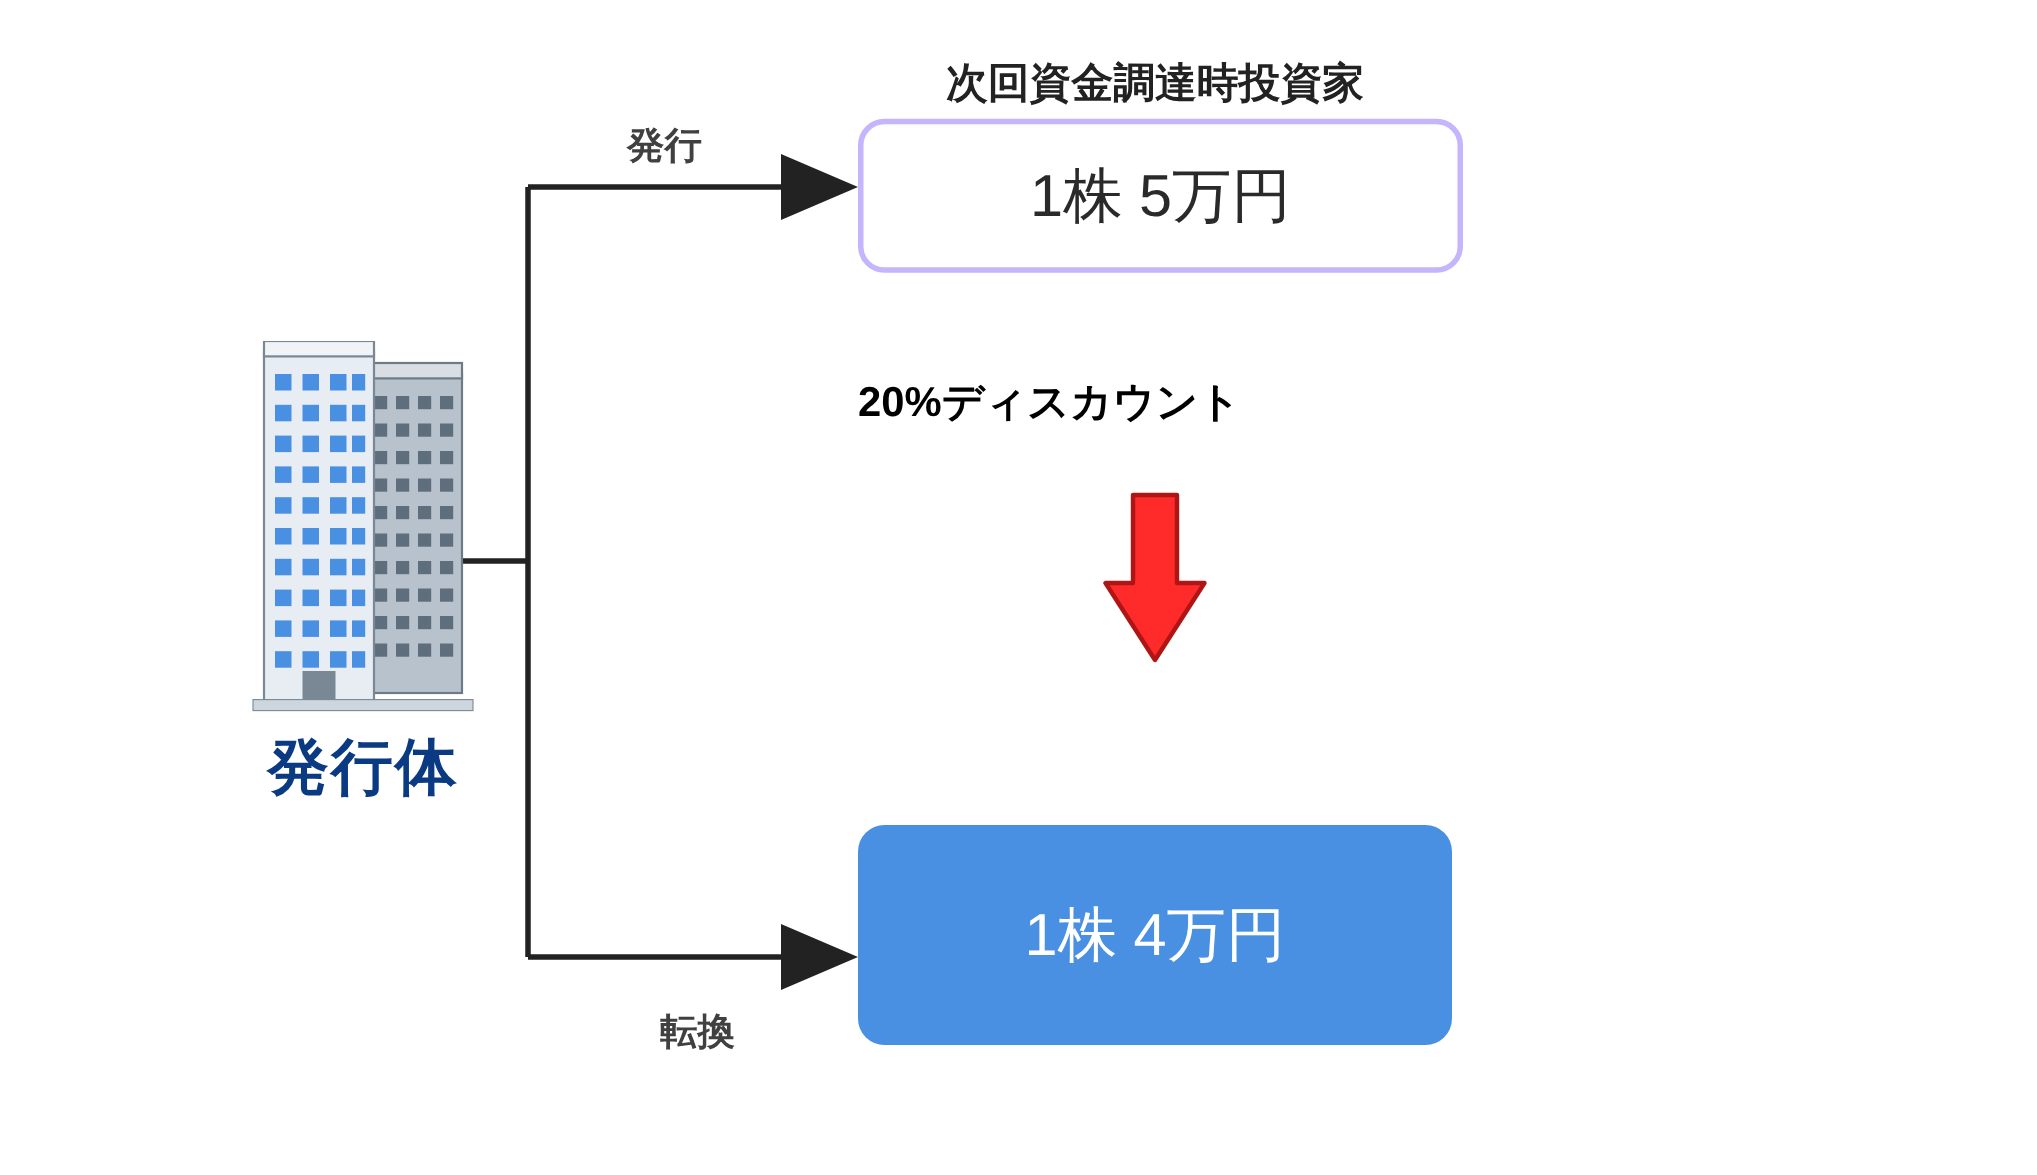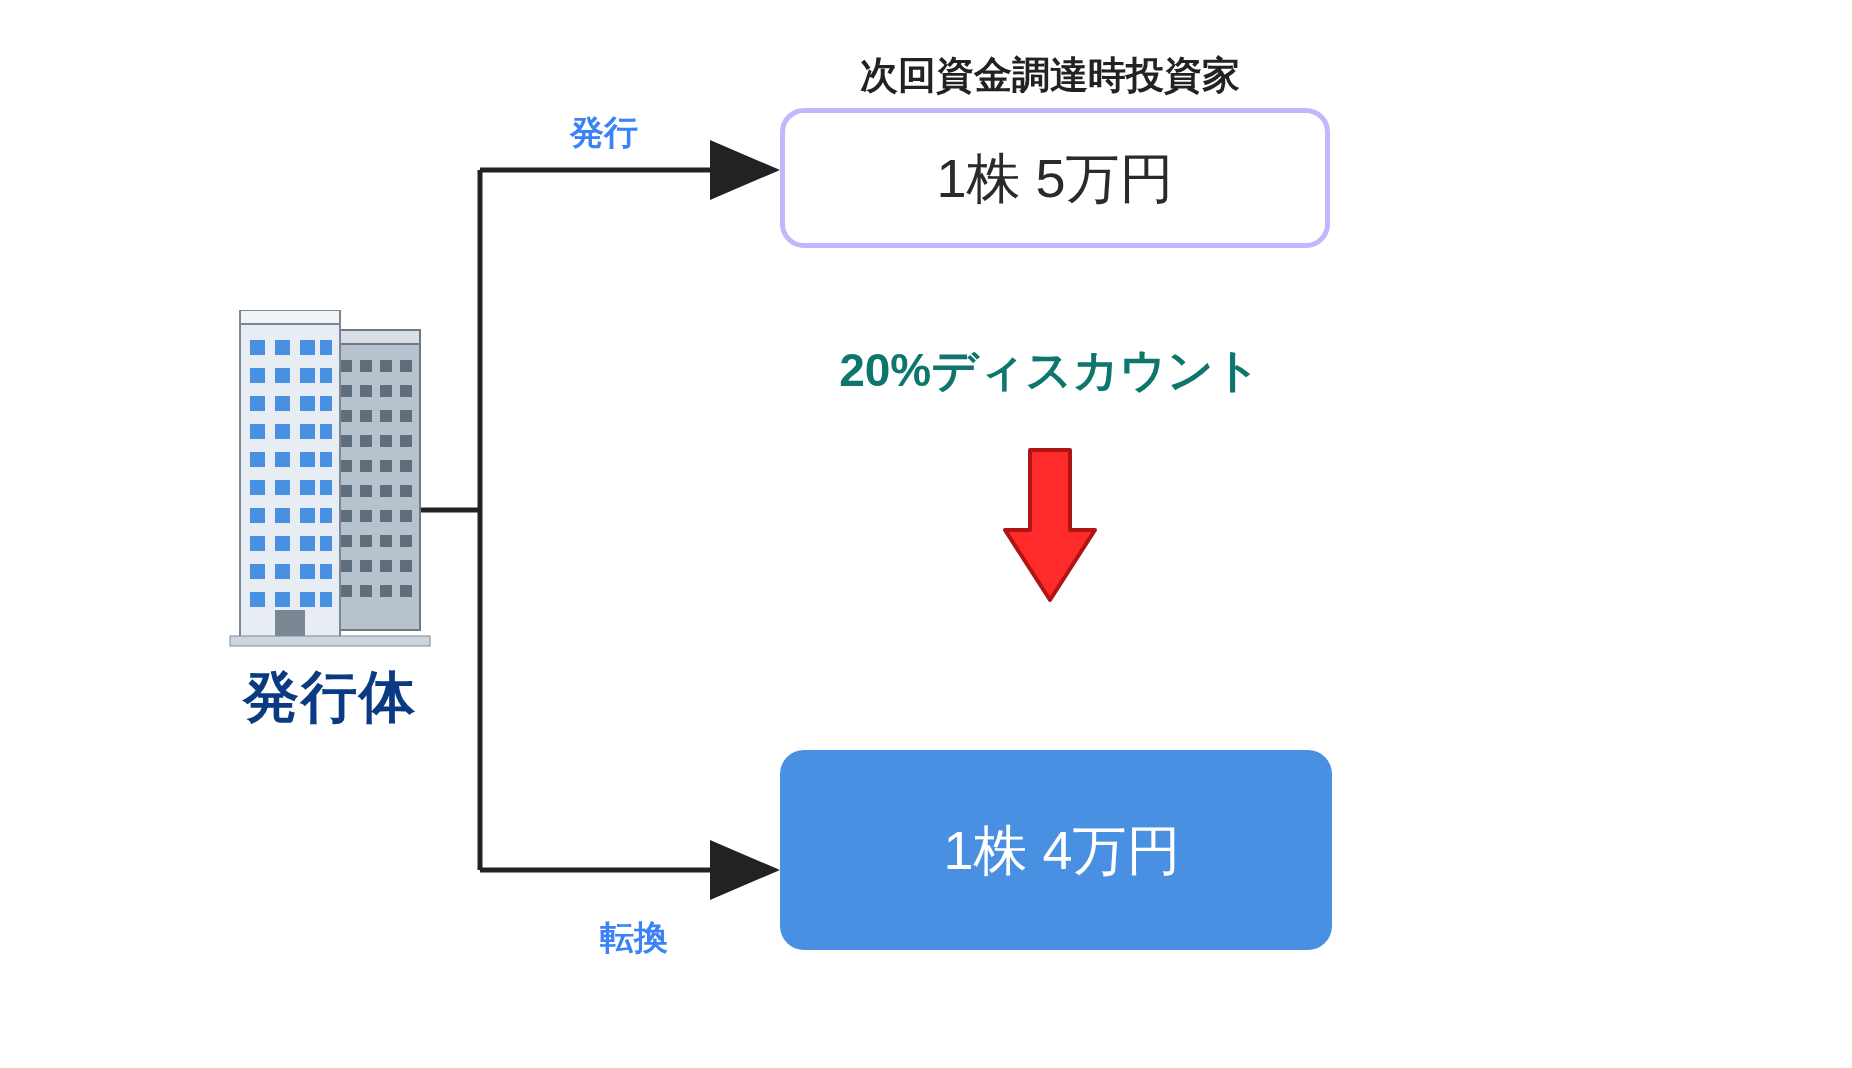--- a/index.html
+++ b/index.html
@@ -41,21 +41,21 @@
     height: 340px;
     display: block;
     margin: 0 auto;
   }
 
   
   .arrow-label {
     position: absolute;
     font-size: 34px;
     font-weight: 700;
-    color: #3b82f6;
+    color: #404040;
   }
   .issue-label { left: 570px; top: 110px; }
   .convert-label { left: 600px; top: 915px; }
 
   
   .flow-svg {
     position: absolute;
     left: 0; top: 0;
     width: 1852px; height: 1068px;
     pointer-events: none;
@@ -86,24 +86,23 @@
     color: #2a2a2a;
     background: #fff;
   }
 
   
   .discount-label {
     position: absolute;
     left: 780px;
     top: 340px;
     width: 540px;
-    text-align: center;
-    font-size: 46px;
+    font-size: 38px;
     font-weight: 800;
-    color: #0f766e;
+    color: #000000;
   }
 
   
   .down-arrow {
     position: absolute;
     left: 1000px;
     top: 440px;
     width: 100px;
     height: 170px;
   }
@@ -124,21 +123,20 @@
     left: 780px;
     top: 750px;
     width: 540px;
     height: 200px;
     line-height: 200px;
     text-align: center;
     background: #4a90e2;
     border-radius: 24px;
     font-size: 54px;
     color: #fff;
-    padding-left: 12px;
   }
 </style>
 </head>
 <body>
 
 <div class="canvas">
 
   <svg class="flow-svg">
     <defs>
       <marker id="arrowhead" markerWidth="14" markerHeight="12" refX="12" refY="6" orient="auto">

